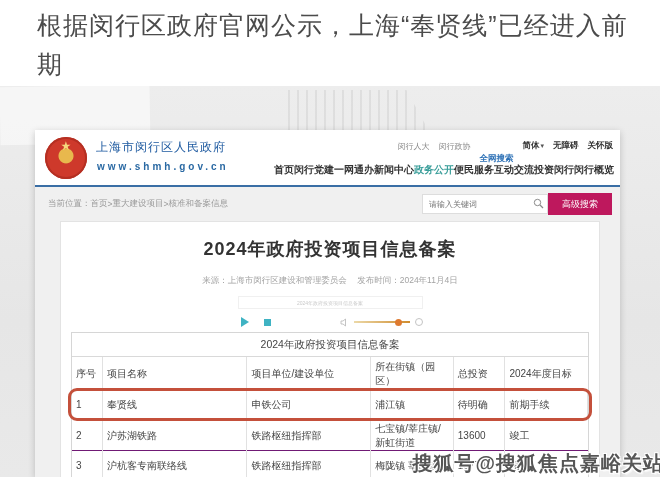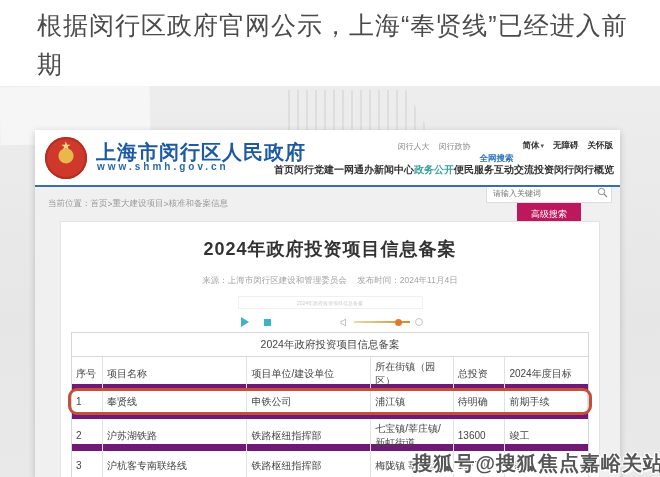--- a/index.html
+++ b/index.html
@@ -23,22 +23,22 @@
   .card { position:absolute; left:35px; top:44px; width:585px; height:347px; background:#fff;
           box-shadow:0 2px 7px rgba(0,0,0,.2); }
 
   .site-header { position:absolute; left:0; top:0; width:100%; height:57px; background:#fff;
                  border-bottom:2px solid #3a6ea5; }
   .emblem { position:absolute; left:10px; top:7px; width:42px; height:42px; border-radius:50%;
             background:radial-gradient(circle at 50% 45%, #e8b84d 0 7px, #ce392b 8px 100%);
             box-shadow:inset 0 0 0 2px #b42f22; }
   .emblem .star { position:absolute; left:0; top:3px; width:100%; text-align:center;
                   color:#f6d87d; font-size:12px; line-height:12px; }
-  .site-name { position:absolute; left:61px; top:9px; color:#1e5aa0; font-size:20px;
-               font-weight:bold; letter-spacing:1px; }
+  .site-name { position:absolute; left:61px; top:9px; color:#1e5aa0; font-size:12px;
+               font-weight:normal; letter-spacing:1px; }
   .site-url  { position:absolute; left:62px; top:31px; color:#2a69a3; font-size:10px;
                font-weight:bold; letter-spacing:3px; }
 
   .mini-row { position:absolute; left:235px; right:7px; top:8px; height:16px; display:flex;
               align-items:center; justify-content:flex-end; gap:9px; font-size:8px; color:#8a8a8a;
               white-space:nowrap; }
   .mini-row a { text-decoration:none; color:inherit; }
   .mini-search { width:98px; height:14px; border:1px solid #ddd; background:#fdfdfd;
                  font-size:7.5px; color:#999; padding:0 4px; outline:none; }
   .netsearch { color:#2a6fb5; font-weight:bold; font-size:8.5px;margin-top:25px; }
@@ -49,21 +49,21 @@
              justify-content:space-between; align-items:center; font-size:10px; font-weight:bold;
              color:#333; white-space:nowrap; }
   .nav-row .nav-item { cursor:pointer; }
   .nav-row .active { color:#3a9e9a; }
 
   .site-body { position:absolute; left:0; top:57px; right:0; bottom:0; background:#f0f0f0;
                overflow:hidden; }
   .crumb-row { position:absolute; left:13px; right:8px; top:5px; height:24px; display:flex;
                align-items:center; font-size:8.5px; color:#9a9a9a; white-space:nowrap; }
   .crumb-row a { color:#9a9a9a; text-decoration:none; }
-  .crumb-right { margin-left:auto; display:flex; align-items:center;flex-direction:column; }
+  .crumb-right { margin-left:auto; display:flex; align-items:center; }
   .crumb-search-wrap { position:relative; }
   .crumb-search { width:126px; height:20px; border:1px solid #ddd; background:#fff;
                   font-size:8px; color:#aaa; padding:0 18px 0 6px; outline:none; }
   .mag { position:absolute; right:4px; top:4px; }
   .adv-btn { width:64px; height:22px; background:#be185d; color:#fff; font-size:9px;
              border:none; display:flex; align-items:center; justify-content:center; cursor:pointer; }
 
   .content-card { position:absolute; left:25px; right:20px; top:34px; bottom:0; background:#fff;
                   border:1px solid #e3e3e3; border-bottom:none; overflow:hidden; }
   .art-title { margin-top:15px; text-align:center; font-size:18px; font-weight:bold;
@@ -83,21 +83,21 @@
            margin:0 5px; position:relative; }
   .knob { position:absolute; right:8px; top:-2.5px; width:7px; height:7px; border-radius:50%;
           background:#de7a30; cursor:pointer; }
   .ring { width:8px; height:8px; border:1px solid #c4c4c4; border-radius:50%; }
 
   .ptable { position:absolute; left:10px; right:10px; top:110px; border:1px solid #d6d6d6;
             font-size:10px; color:#454545; background:#fff; }
   .ptable-caption { height:24px; display:flex; align-items:center; justify-content:center;
                     border-bottom:1px solid #d9d9d9; font-size:10.5px; }
   .prow { display:grid; grid-template-columns:6% 28% 24% 16% 10% 16%;
-          border-bottom:7px solid #701a75; position:relative; }
+          border-bottom:1px solid #701a75; position:relative; }
   .prow:last-child { border-bottom:none; }
   .pcell { padding:3px 4px; border-right:1px solid #e1e1e1; display:flex; align-items:center;
            line-height:1.35; }
   .pcell:last-child { border-right:none; }
   .prow.header { height:34px; }
   .prow.r1 { height:28px; }
   .prow.r2 { height:32px; }
   .prow.r3 { height:30px; }
   .hl-box { position:absolute; left:-4px; right:-4px; top:-3px; bottom:-3px;
             border:3px solid #c4503b; border-radius:9px; pointer-events:none; z-index:3; }

